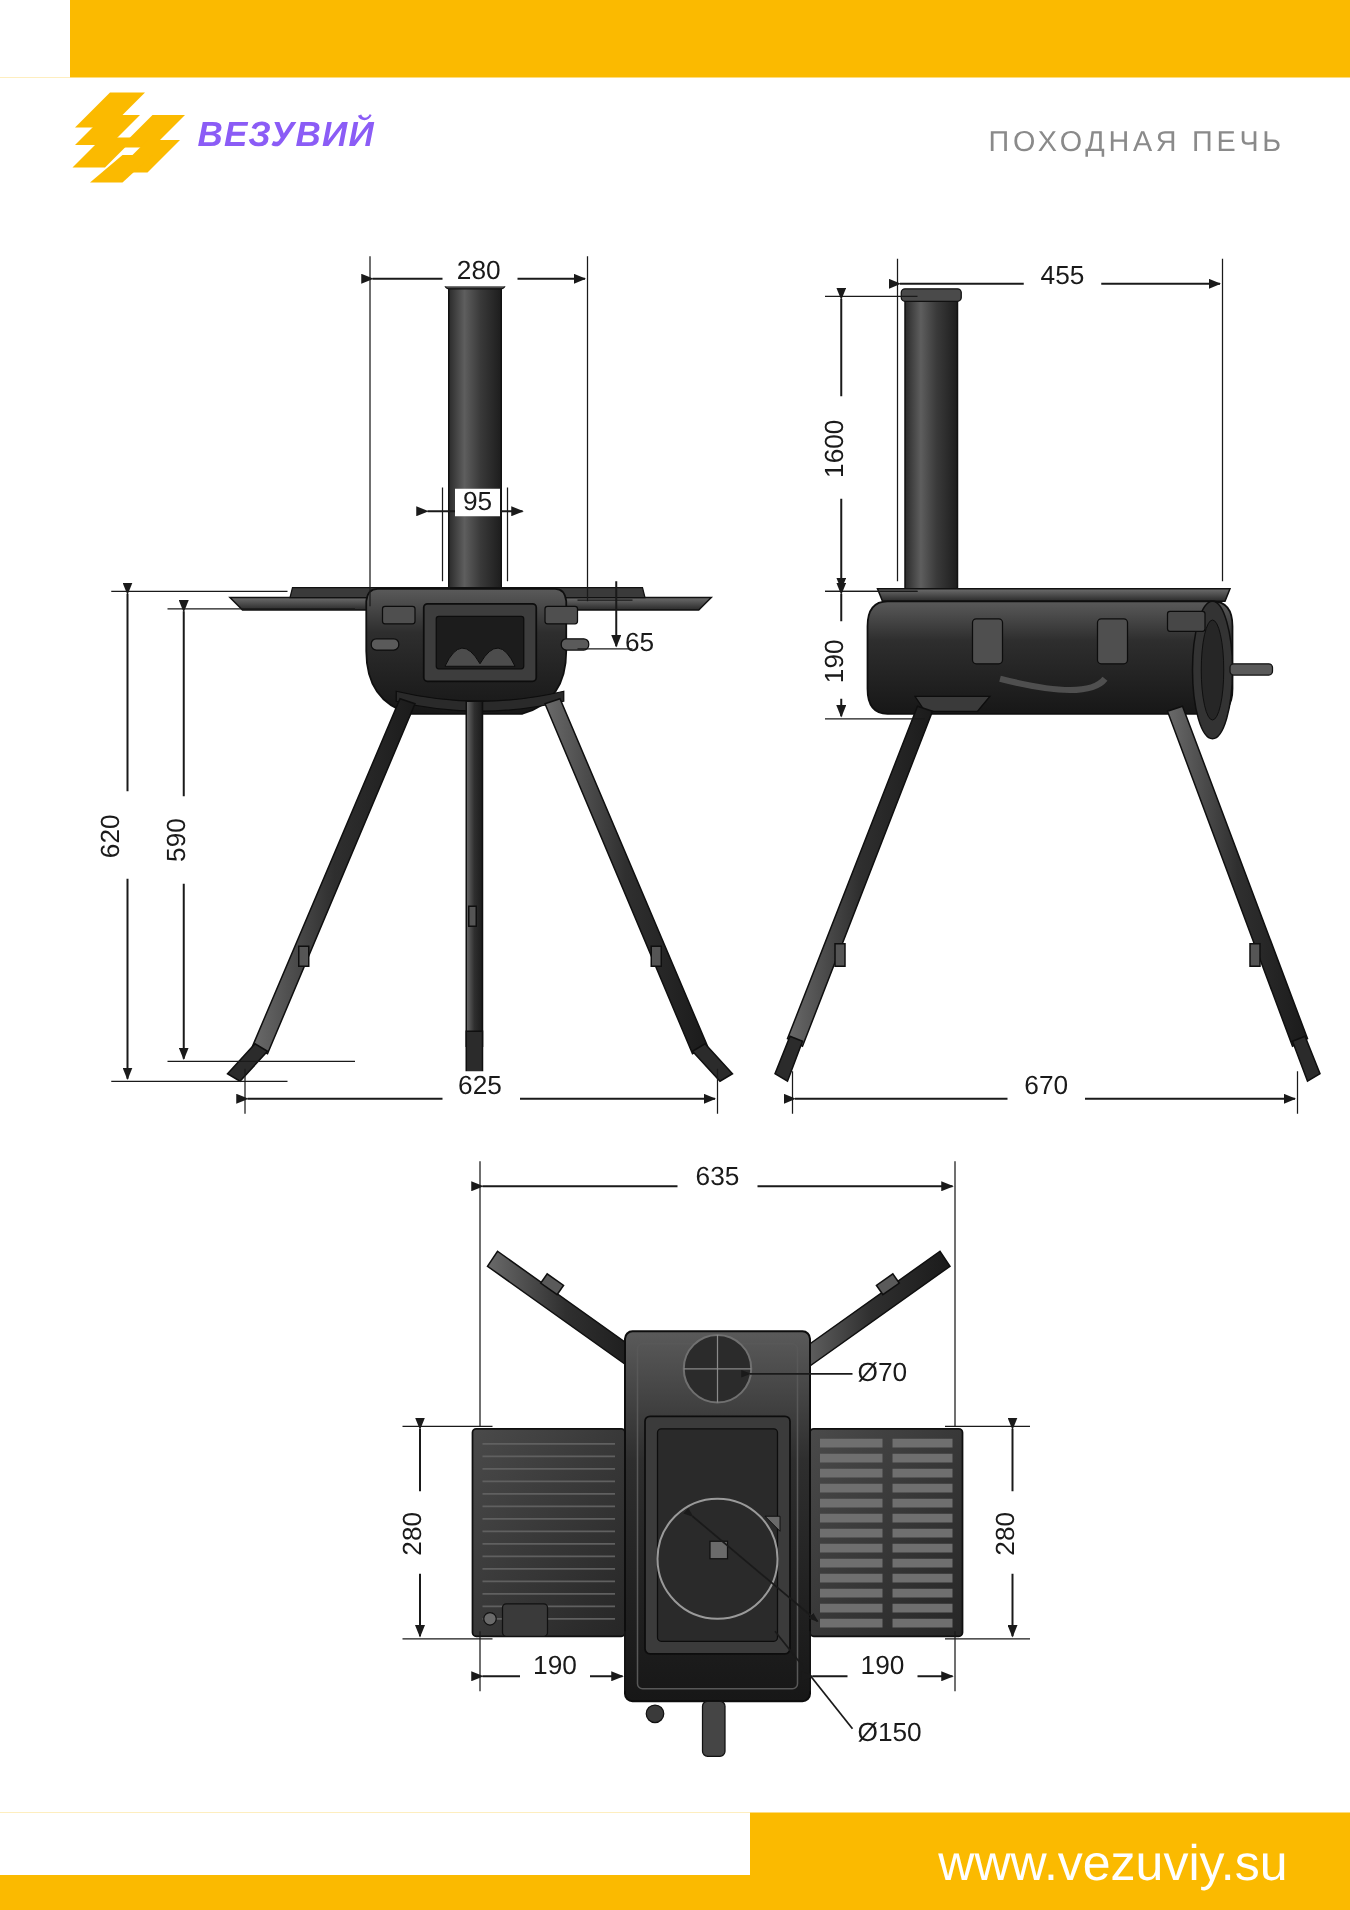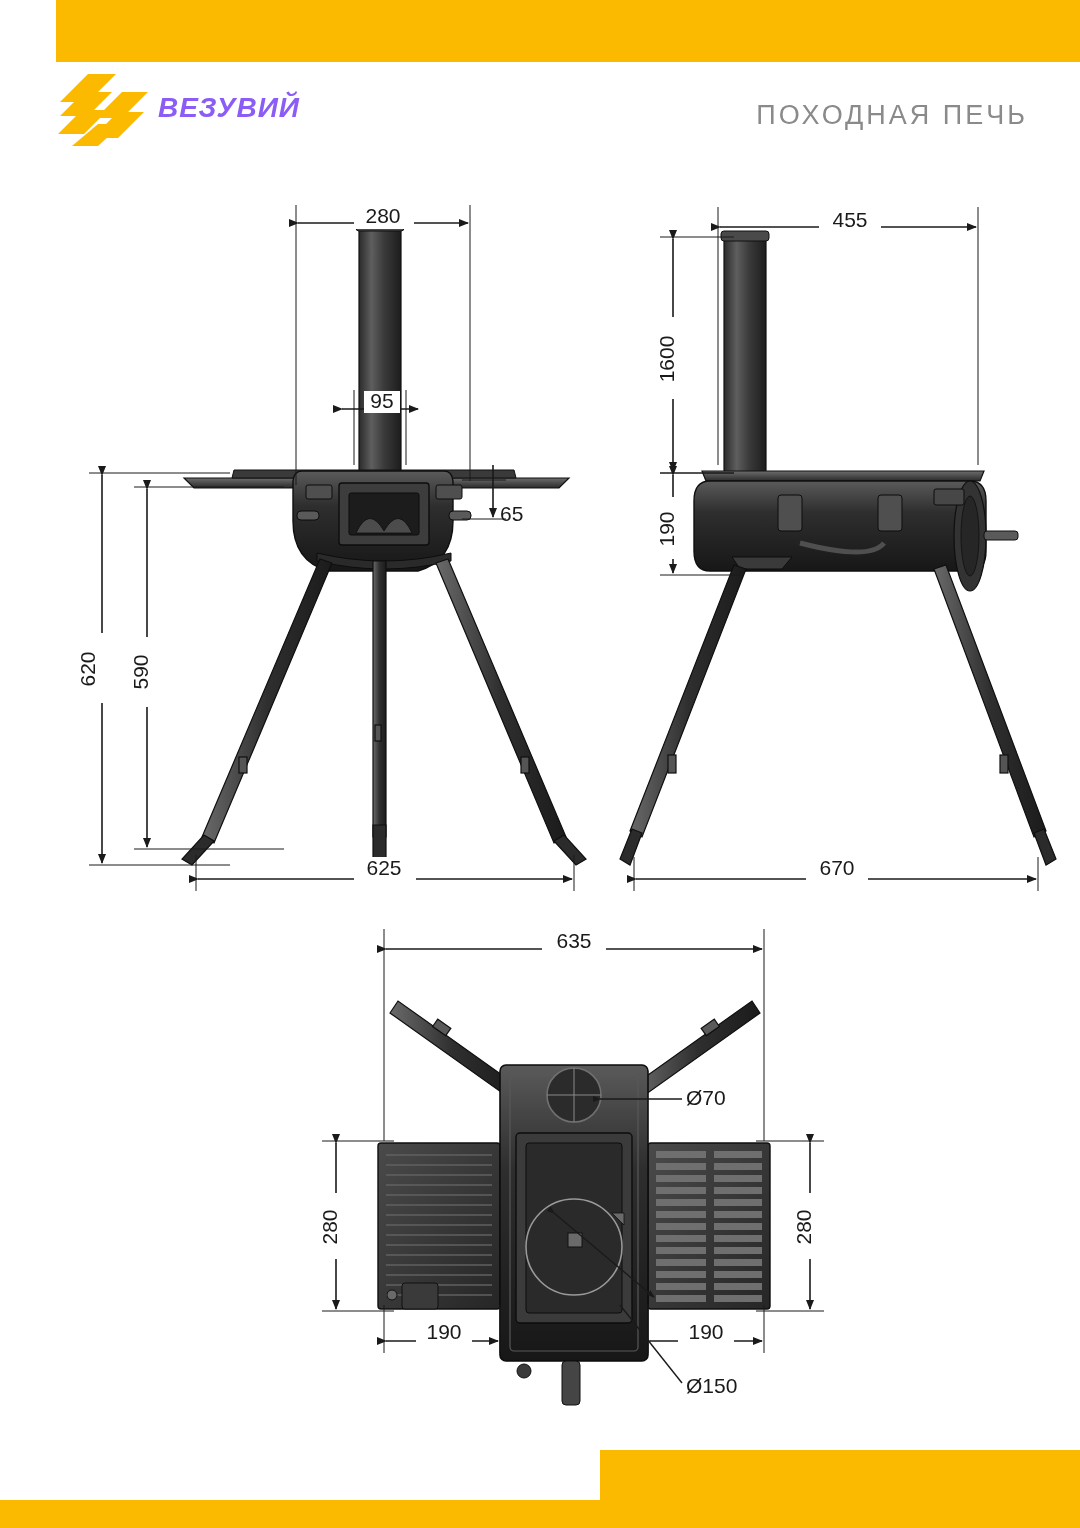--- a/index.html
+++ b/index.html
@@ -30,21 +30,21 @@
     position: absolute; left: 52px; top: 10px; width: 100px; height: 90px;
   }
   .logo-text {
     position: absolute; left: 158px; top: 30px;
     font-size: 28px; font-weight: bold; letter-spacing: 1px;
     color: #8b5cf6; font-style: italic;
     font-family: "Liberation Sans", sans-serif;
   }
   .header-title {
     position: absolute; right: 52px; top: 38px;
-    font-size: 27px; letter-spacing: 3px;
+    font-size: 23px; letter-spacing: 3px;
     color: #8A8A8A;
     text-align: right;
     white-space: nowrap;
   }
   
   .drawing {
     position: absolute; left: 0; top: 165px; width: 1080px; height: 1285px; padding-left: 34px;
   }
   .drawing svg { display: block; }
   
@@ -397,13 +397,14 @@
       <text x="672" y="1174" font-size="21" fill="#1a1a1a" text-anchor="middle">190</text>
     </g>
   </g>
 </svg>
 </div>
 
 <div class="bottom-bar">
   <div class="bottom-bar-notch">
     <div class="bottom-bar-stripe"></div>
   </div>
+  <div class="site-url">www.vezuviy.su</div>
 </div>
 
 </body></html>

